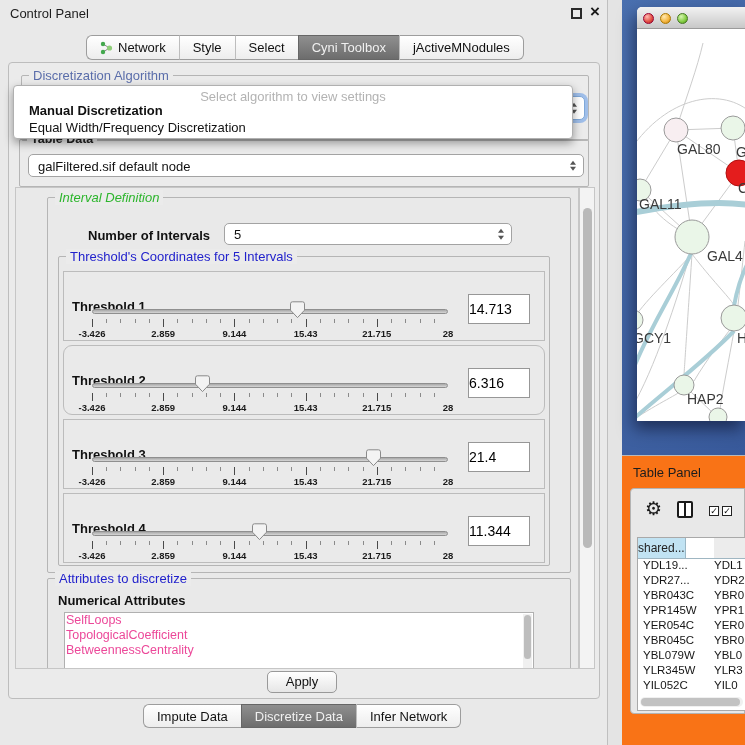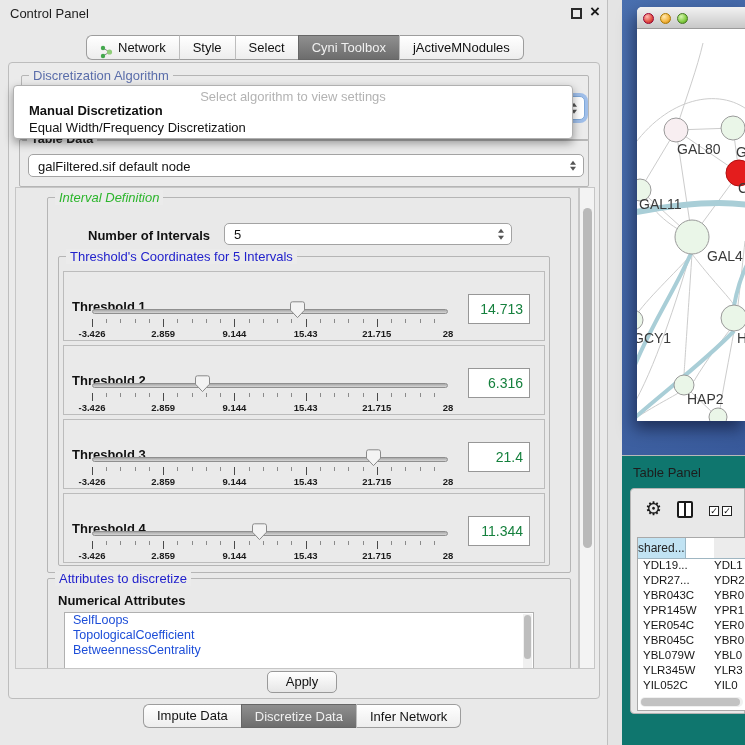--- a/index.html
+++ b/index.html
@@ -13,21 +13,21 @@
   #cp-title { position:absolute; left:10px; top:6px; font-size:13px; color:#1d1d1d; }
   #float-btn { position:absolute; left:571px; top:8px; width:11px; height:11px;
     border:2px solid #2a2a2a; background:transparent; cursor:pointer; }
   #close-btn { position:absolute; left:590px; top:2px; font-size:17px; font-weight:bold; color:#1a1a1a; cursor:pointer; }
 
   
   .segbar { position:absolute; display:flex; height:25px; }
   .seg { font-size:13px; line-height:23px; padding:0 13px; background:linear-gradient(#ffffff,#ededed);
     border-top:1px solid #9d9d9d; border-bottom:1px solid #9d9d9d; color:#111; cursor:pointer;
     display:flex; align-items:center; gap:5px; white-space:nowrap; }
-  .seg:first-child { border-left:1px solid #9d9d9d; border-radius:6px 0 0 6px;align-items:flex-end; }
+  .seg:first-child { border-left:1px solid #9d9d9d; border-radius:6px 0 0 6px; }
   .seg:last-child { border-right:1px solid #9d9d9d; border-radius:0 6px 6px 0; }
   .seg + .seg { border-left:1px solid #bdbdbd; }
   .seg.selected { background:linear-gradient(#8f8f8f,#6d6d6d); color:#f0f0f0;
     border-left-color:#666; border-top-color:#666; border-bottom-color:#666; }
   #top-tabs { left:86px; top:35px; }
   #bottom-tabs { left:143px; top:704px; height:24px; }
 
   
   #outer-panel { position:absolute; left:8px; top:62px; width:592px; height:637px;
     border:1px solid #bdbdbd; border-radius:4px; background:#ebebeb; }
@@ -80,28 +80,28 @@
   .track { position:absolute; left:0; top:9px; width:100%; height:5px; border-radius:3px;
     background:linear-gradient(#a8a8a8,#d6d6d6); border:1px solid #8f8f8f; }
   .ticks-minor { position:absolute; left:0; top:19px; width:100%; height:4px;
     background:repeating-linear-gradient(to right,#8a8a8a 0 1px,transparent 1px 4%); }
   .ticks-major { position:absolute; left:0; top:19px; width:100%; height:8px;
     background:repeating-linear-gradient(to right,#4a4a4a 0 1px,transparent 1px 20%); }
   .tick-labels { position:absolute; left:0; top:28px; width:100%; height:11px; }
   .tick-labels span { position:absolute; transform:translateX(-50%); font-size:9.5px; font-weight:bold; color:#1a1a1a; white-space:nowrap; }
   .thumb-handle { position:absolute; top:1px; margin-left:-7.5px; cursor:pointer; }
   .vfield { position:absolute; left:404px; top:22px; width:62px; height:30px; background:#fff;
-    border:1px solid #979797; font-size:14px; color:#15803d; text-align:right; line-height:28px; padding-right:6px; }
+    border:1px solid #979797; font-size:14px; color:#000000; line-height:28px; padding-right:6px; }
 
   
   #attr-group { left:31px; top:390px; width:524px; height:100px; }
   #attr-title { position:absolute; left:10px; top:14px; font-size:13px; font-weight:bold; color:#111; }
   #attr-list { position:absolute; left:16px; top:33px; width:470px; height:58px;
     background:#fff; border:1px solid #b0b0b0; overflow:hidden; }
-  .attr-item { font-size:12.5px; color:#1d4ed8; padding-left:8px; line-height:15px; cursor:pointer; }
+  .attr-item { font-size:12.5px; color:#ec4899; padding-left:1px; line-height:15px; cursor:pointer; }
   .attr-item:first-child { margin-top:3px; }
   #attr-scroll { position:absolute; right:1px; top:1px; width:9px; height:56px; background:#f0f0f0; }
   #attr-scroll .thumb { position:absolute; left:1px; top:1px; width:7px; height:44px; background:#bdbdbd; border-radius:4px; }
 
   #apply-btn { position:absolute; left:258px; top:608px; width:70px; height:22px;
     background:linear-gradient(#ffffff,#e6e6e6); border:1px solid #999; border-radius:5px;
     font-size:13px; color:#111; text-align:center; line-height:20px; cursor:pointer; }
 
   
   #blue-frame { position:absolute; left:622px; top:0; width:123px; height:455px;
@@ -112,21 +112,21 @@
   #nw-titlebar { position:absolute; left:0; top:0; width:100%; height:22px;
     background:linear-gradient(#f2f2f2,#c8c8c8); border-bottom:1px solid #9b9b9b; }
   .light { position:absolute; top:6px; width:11px; height:11px; border-radius:50%; cursor:pointer; }
   #light-red { left:6px; background:radial-gradient(circle at 35% 30%,#ffb9b2,#e04b40 60%,#a8241c); border:0.5px solid #903; }
   #light-yellow { left:23px; background:radial-gradient(circle at 35% 30%,#ffe9b0,#f3b33c 60%,#c27d12); border:0.5px solid #a70; }
   #light-green { left:40px; background:radial-gradient(circle at 35% 30%,#d6f5b0,#82cc42 60%,#4f9414); border:0.5px solid #472; }
   #nw-canvas { position:absolute; left:0; top:22px; width:108px; height:392px; background:#fff; }
   #nw-canvas text { font-size:14px; fill:#3a3a3a; }
 
   #table-panel { position:absolute; left:622px; top:455px; width:123px; height:290px;
-    background:#0f766e; border-top:1px solid #b9b9b9; }
+    background:#f97316; border-top:1px solid #b9b9b9; }
   #tp-title { position:absolute; left:11px; top:9px; font-size:13px; color:#1d1d1d; }
   #tp-inner { position:absolute; left:8px; top:32px; width:115px; height:226px;
     background:#e8e8e8; border:1px solid #b3b3b3; border-radius:4px 0 0 4px; }
   #tp-toolbar { position:absolute; left:0; top:0; width:100%; height:46px; }
   #gear-ic { position:absolute; left:14px; top:8px; font-size:19px; color:#1a1a1a; cursor:pointer; }
   #split-ic { position:absolute; left:46px; top:12px; width:16px; height:17px; background:#fff;
     border:2px solid #1a1a1a; border-radius:2px; cursor:pointer; }
   #split-ic::after { content:""; position:absolute; left:5px; top:0; width:2px; height:13px; background:#1a1a1a; }
   .cbx { position:absolute; top:17px; width:10px; height:10px; border:1.5px solid #222; background:#fff;
     font-size:9px; line-height:8px; text-align:center; color:#111; cursor:pointer; }
@@ -238,21 +238,21 @@
                   <span style="left: 60%;">15.43</span>
                   <span style="left: 80%;">21.715</span>
                   <span style="left: 100%;">28</span>
                 </div>
                 <svg class="thumb-handle" width="15" height="18" viewBox="0 0 15 18" style="left: 57.7197%;">
                   <path d="M2.5 0.8 h10 a2 2 0 0 1 2 2 v6.4 l-7 7.4 -7 -7.4 v-6.4 a2 2 0 0 1 2 -2 z" fill="#f3f3f3" stroke="#8a8a8a"></path>
                 </svg>
               </div>
             <div class="vfield">14.713</div>
           </div>
-          <div class="tbox" style="top:88px;">
+          <div class="tbox" style="top:88px;border-radius:9px;">
             <span class="t-title">Threshold 2</span>
             <div class="slider-area">
                 <div class="track"></div>
                 <div class="ticks-minor"></div>
                 <div class="ticks-major"></div>
                 <div class="tick-labels">
                   <span style="left: 0%;">-3.426</span>
                   <span style="left: 20%;">2.859</span>
                   <span style="left: 40%;">9.144</span>
                   <span style="left: 60%;">15.43</span>

